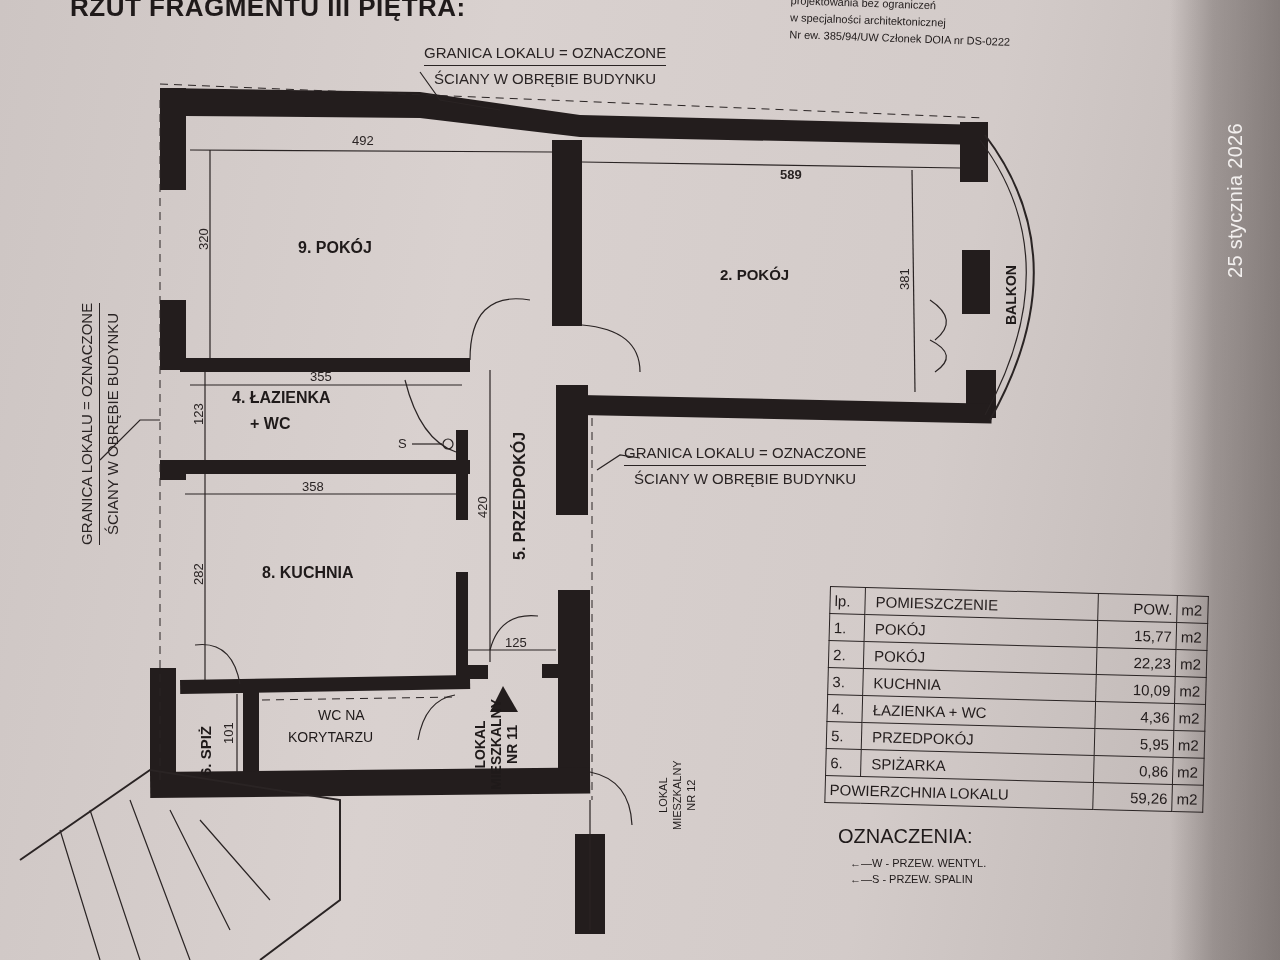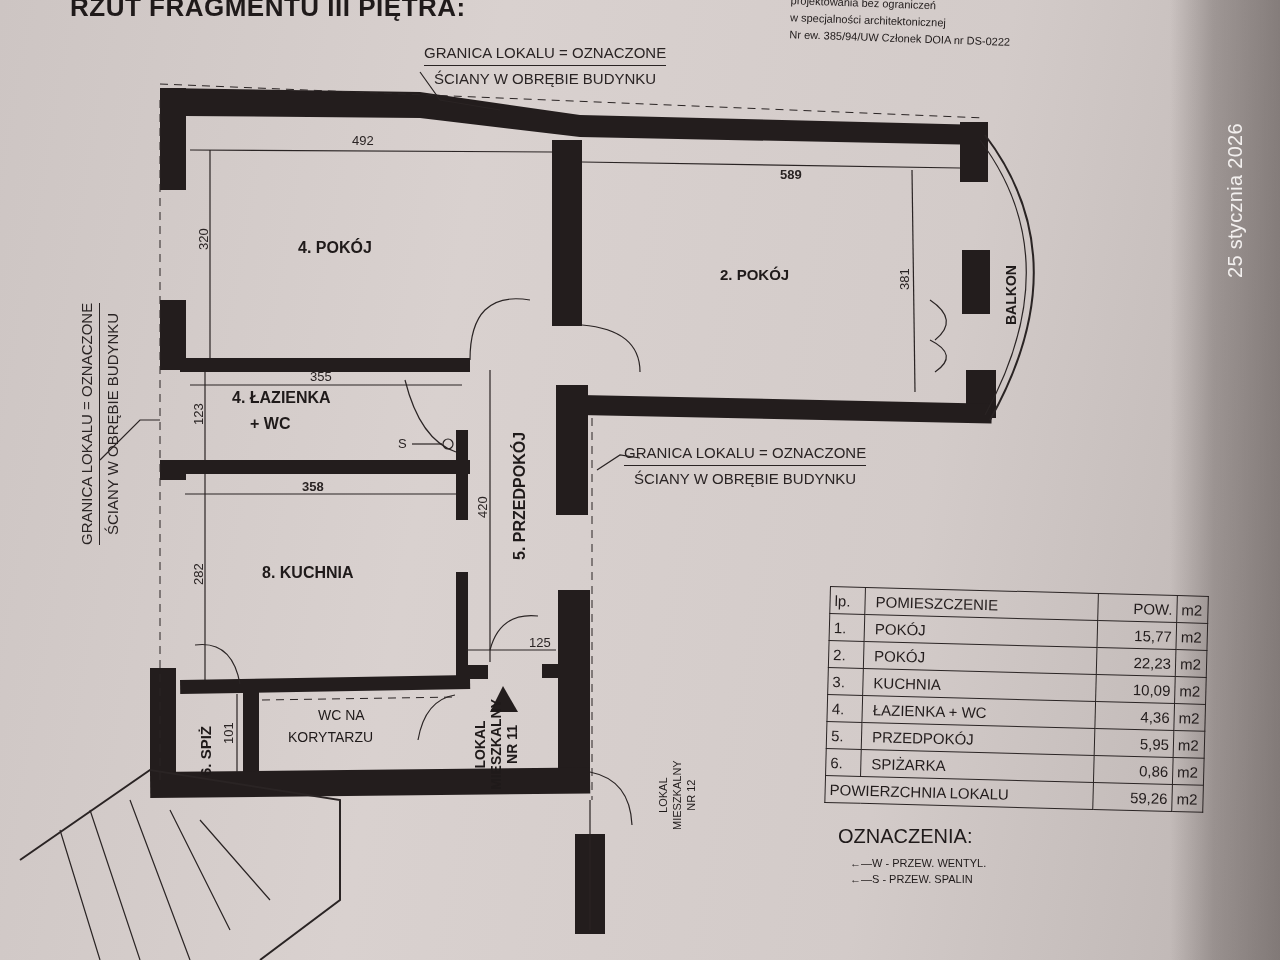--- a/index.html
+++ b/index.html
@@ -148,41 +148,41 @@
 </div>
 <div class="t note" style="left:624px; top:440px;">
   <span class="l1">GRANICA LOKALU = OZNACZONE</span>
   <span>ŚCIANY W OBRĘBIE BUDYNKU</span>
 </div>
 <div class="t note vert" style="left:74px; top:545px;">
   <span class="l1">GRANICA LOKALU = OZNACZONE</span>
   <span>ŚCIANY W OBRĘBIE BUDYNKU</span>
 </div>
 
-<div class="t room" style="left:298px; top:240px;">4. POKÓJ</div>
+<div class="t room" style="left:298px; top:240px;">9. POKÓJ</div>
 <div class="t room" style="left:720px; top:267px; font-size:15px;">2. POKÓJ</div>
 <div class="t room" style="left:232px; top:390px;">4. ŁAZIENKA</div>
 <div class="t room" style="left:250px; top:416px;">+ WC</div>
 <div class="t room" style="left:262px; top:565px;">8. KUCHNIA</div>
 <div class="t room vert" style="left:512px; top:560px;">5. PRZEDPOKÓJ</div>
 <div class="t room vert" style="left:198px; top:776px; font-size:15px;">6. SPIŻ</div>
 <div class="t room" style="left:318px; top:708px; font-size:14px; font-weight:normal;">WC NA</div>
 <div class="t room" style="left:288px; top:730px; font-size:14px; font-weight:normal;">KORYTARZU</div>
 <div class="t room vert" style="left:1004px; top:325px; font-size:14px;">BALKON</div>
 
 <div class="t dim" style="left:352px; top:134px;">492</div>
 <div class="t dim" style="left:780px; top:168px;font-weight:bold;">589</div>
 <div class="t dim vert" style="left:197px; top:250px;">320</div>
 <div class="t dim vert" style="left:898px; top:290px;">381</div>
 <div class="t dim" style="left:310px; top:370px;">355</div>
 <div class="t dim vert" style="left:192px; top:425px;">123</div>
-<div class="t dim" style="left:302px; top:480px;font-weight:bold;">358</div>
+<div class="t dim" style="left:302px; top:480px;">358</div>
 <div class="t dim vert" style="left:192px; top:585px;">282</div>
 <div class="t dim vert" style="left:476px; top:518px;">420</div>
-<div class="t dim" style="left:505px; top:636px;margin-left:24px;">125</div>
+<div class="t dim" style="left:505px; top:636px;">125</div>
 <div class="t dim vert" style="left:222px; top:744px;">101</div>
 <div class="t dim" style="left:398px; top:437px;">S</div>
 
 <div class="t vert" style="left:472px; top:790px; font-size:14px; line-height:16px; text-align:center;">
   <div>LOKAL</div>
   <div>MIESZKALNY</div>
   <div>NR 11</div>
 </div>
 <div class="t vert" style="left:656px; top:830px; font-size:11px; font-weight:normal; line-height:14px; text-align:center;">
   <div>LOKAL</div>

